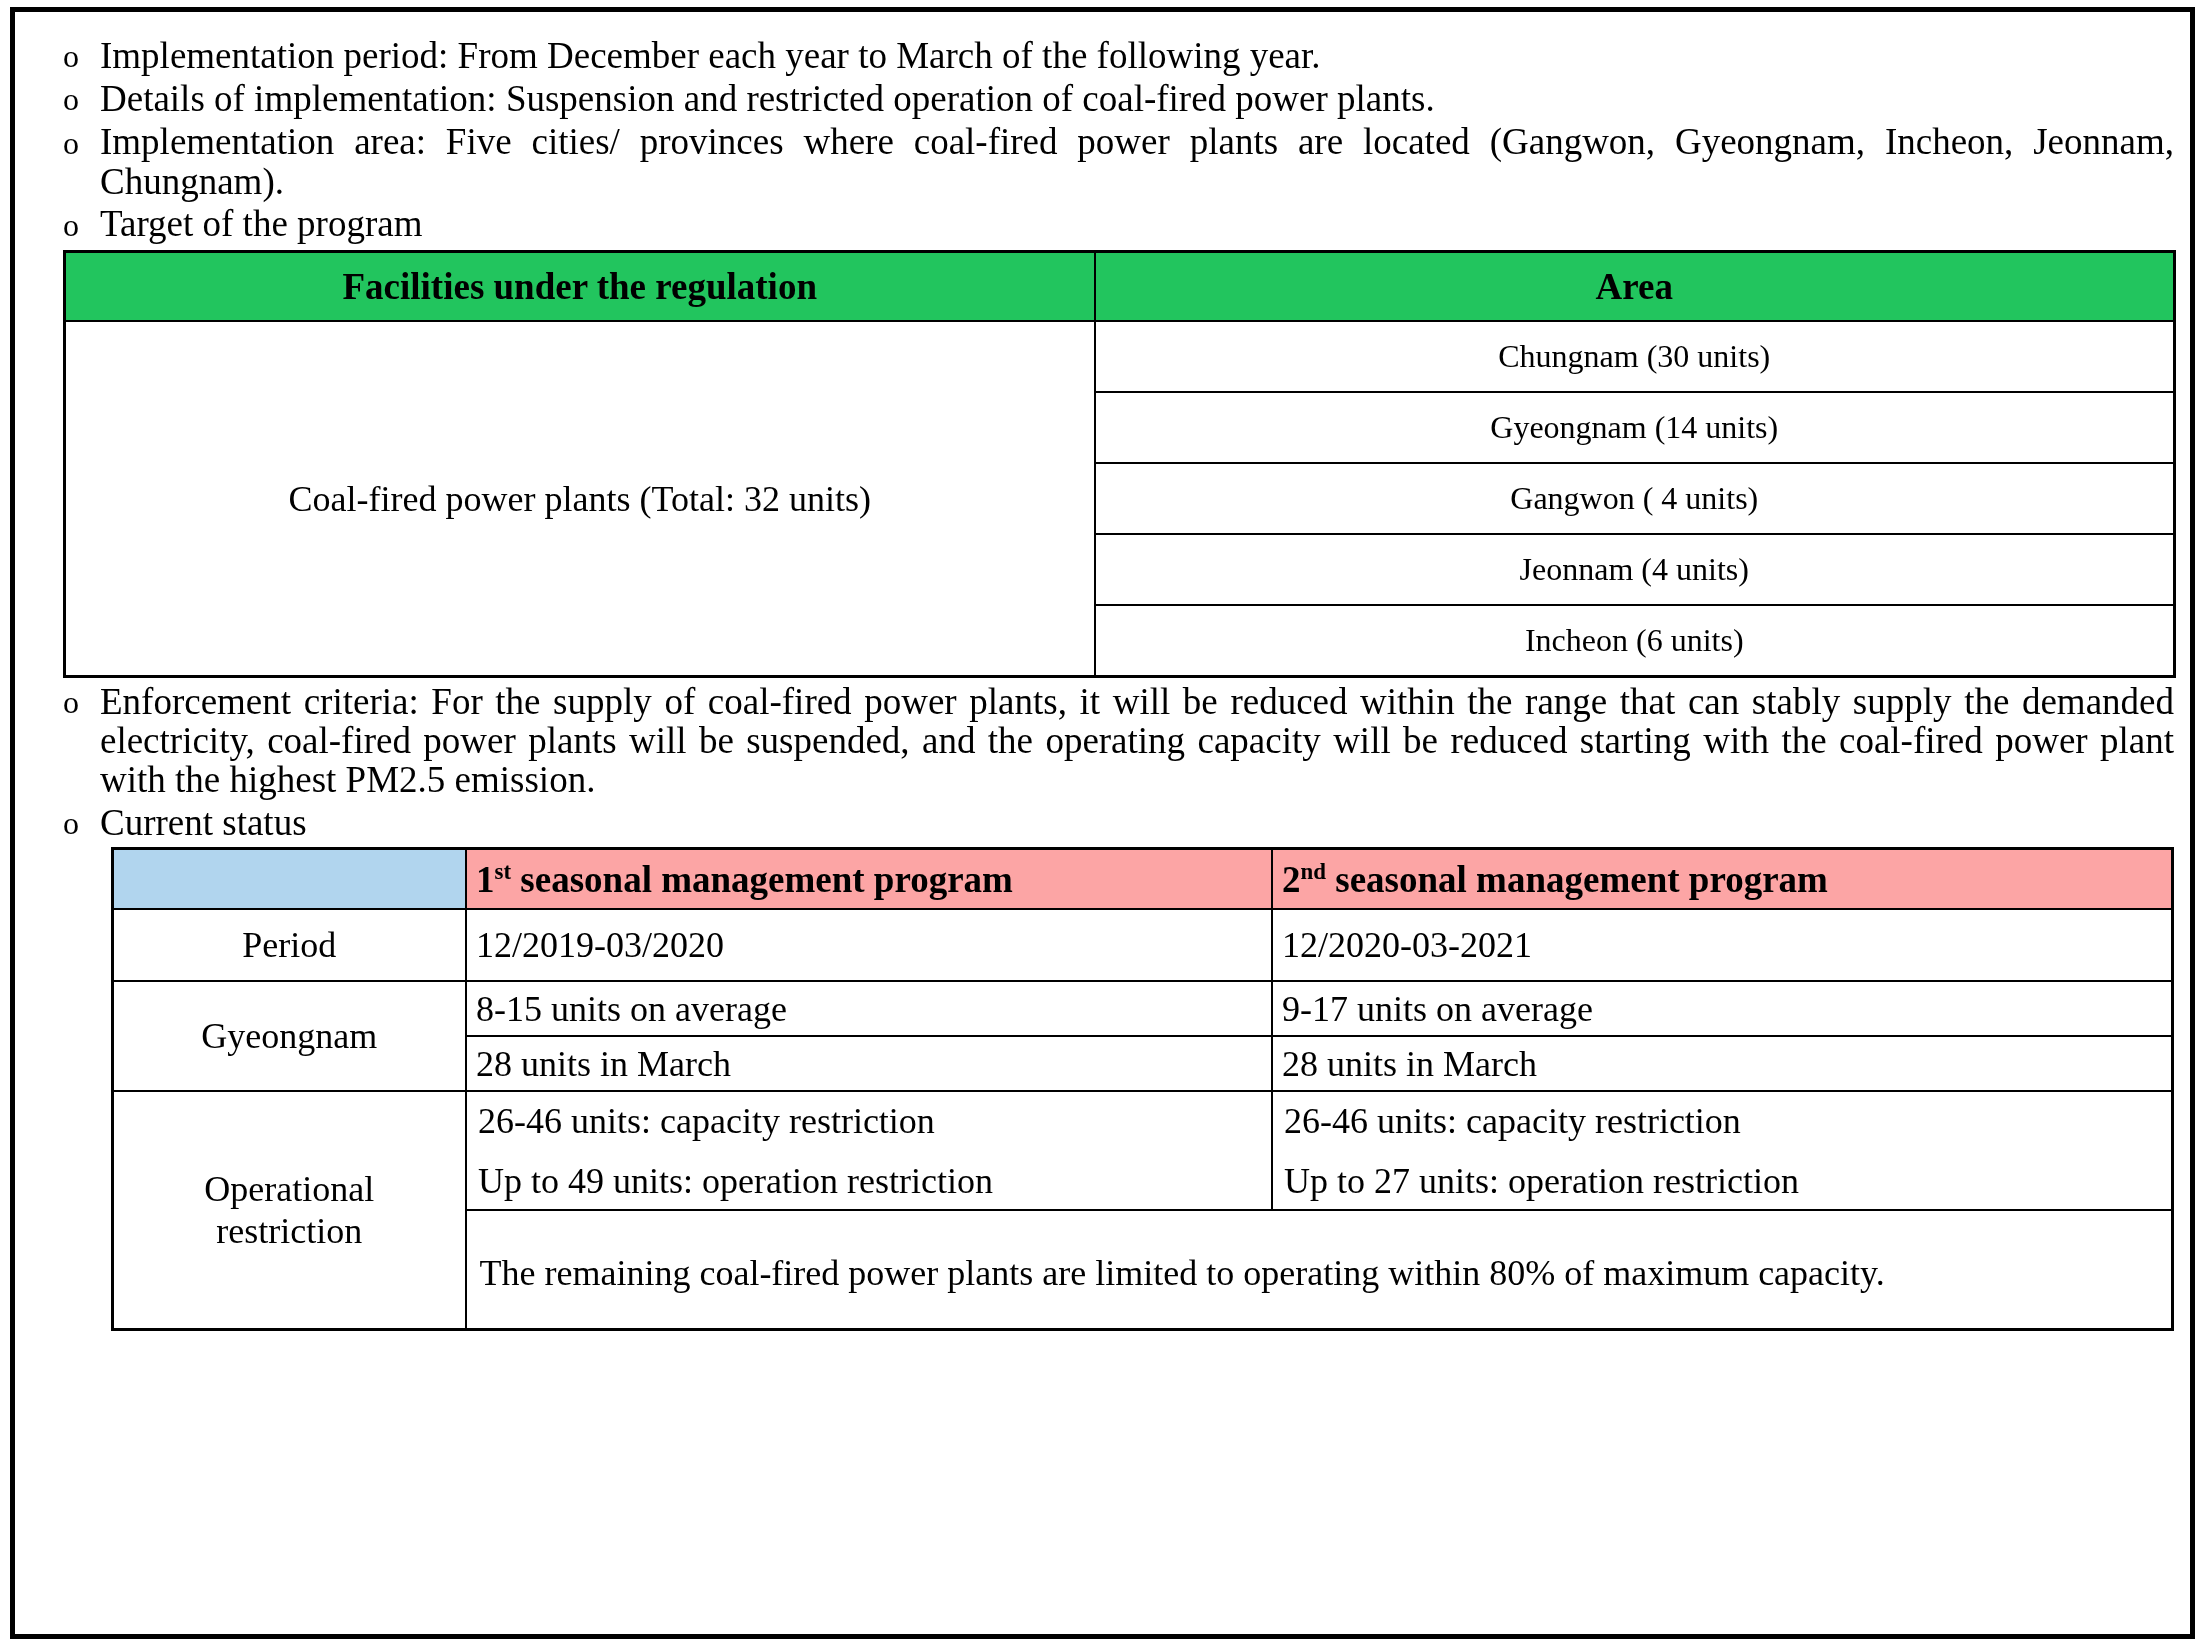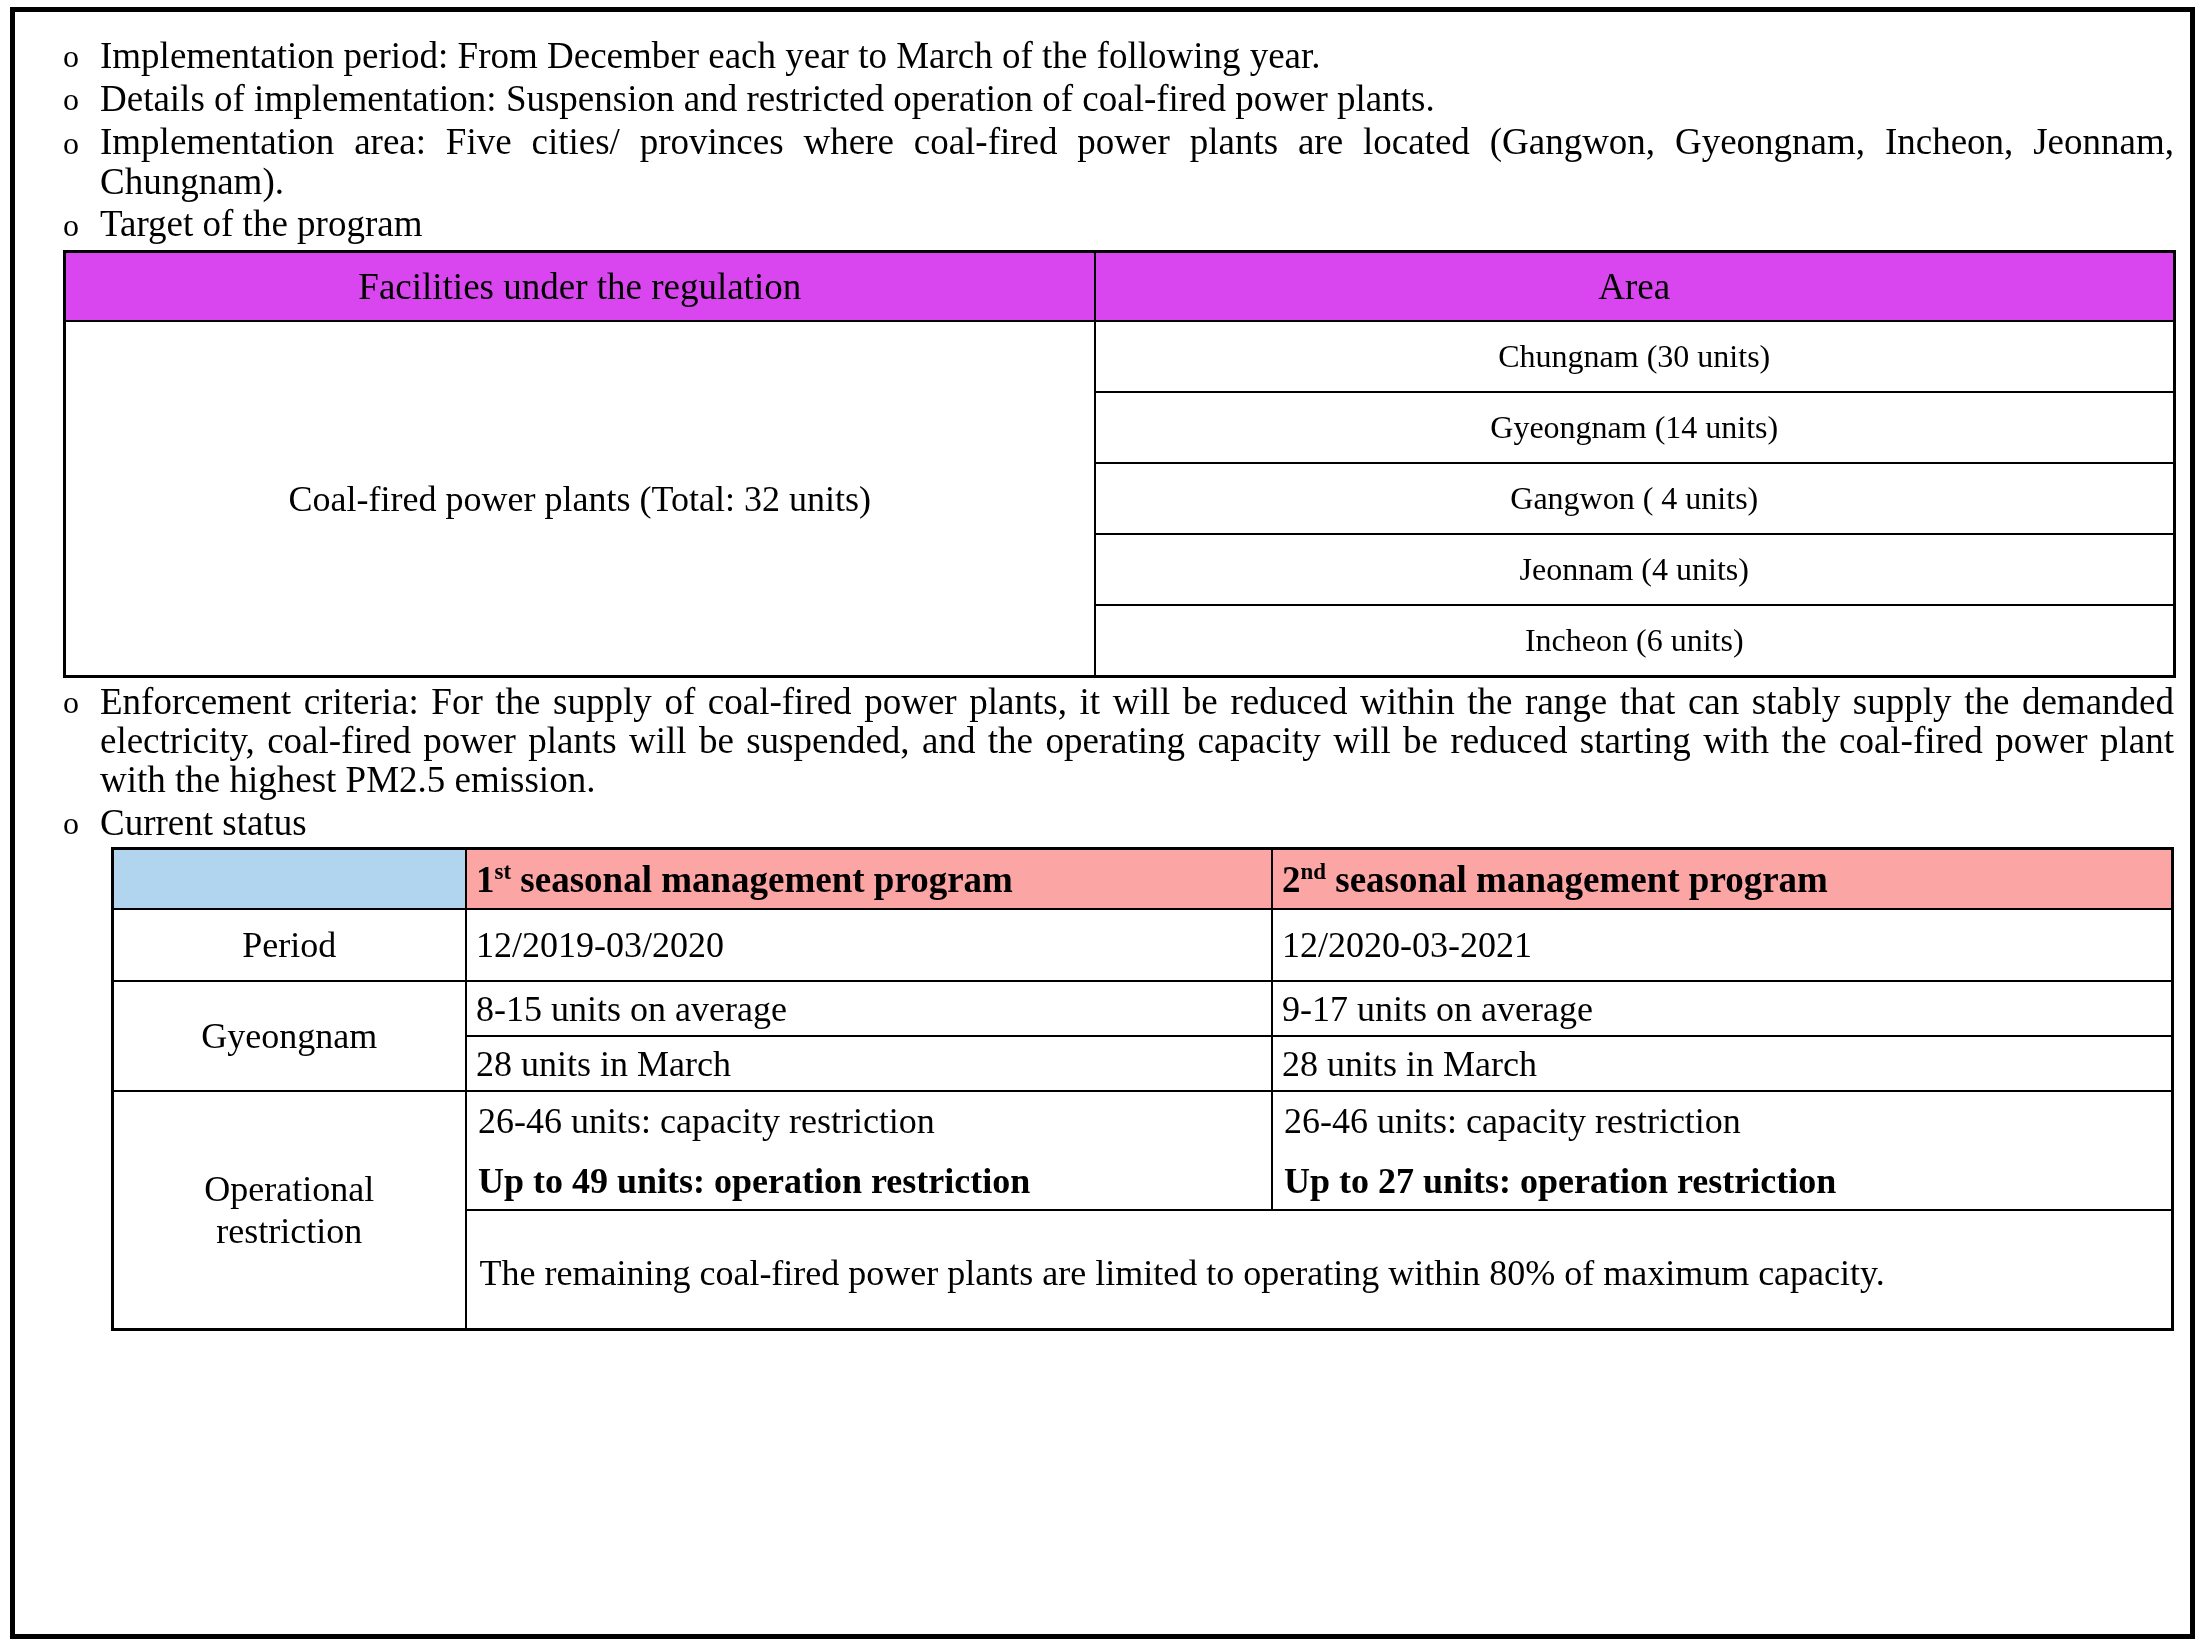--- a/index.html
+++ b/index.html
@@ -68,22 +68,22 @@
   }
   .tbl1 td, .tbl1 th {
     border: 2.4px solid #000000;
     padding: 0;
     font-size: 32px;
     font-weight: normal;
     text-align: center;
     vertical-align: middle;
   }
   .tbl1 th {
-    background: #d946ef;
-    font-weight: normal;
+    background: #22c55e;
+    font-weight: bold;
     height: 67px;
     font-size: 37px;
   }
   .tbl1 .area-cell { height: 69px; }
   .tbl1 .facility-cell { font-size: 36px; }
 
   
   .tbl2-wrap {
     padding-left: 48px;
     margin-top: 4.8px;
@@ -113,21 +113,21 @@
     text-align: center;
     vertical-align: middle;
   }
   .tbl2 .h-period { height: 72px; }
   .tbl2 .h-susp { height: 55px; }
   .tbl2 .h-opr { height: 119px; }
   .tbl2 .h-note { height: 119px; }
   .tbl2 .opr-cell p {
     margin: 0 0 18px 2px;
   }
-  .tbl2 .opr-cell p:last-child { margin-bottom: 0; font-weight: bold; }
+  .tbl2 .opr-cell p:last-child { margin-bottom: 0; }
   .tbl2 .note-cell {
     text-align: justify;
     text-align-last: left;
     line-height: 1.1;
     padding: 15px 13px 6px 13px;
   }
   sup {
     font-size: 0.62em;
     vertical-align: super;
     line-height: 0;

